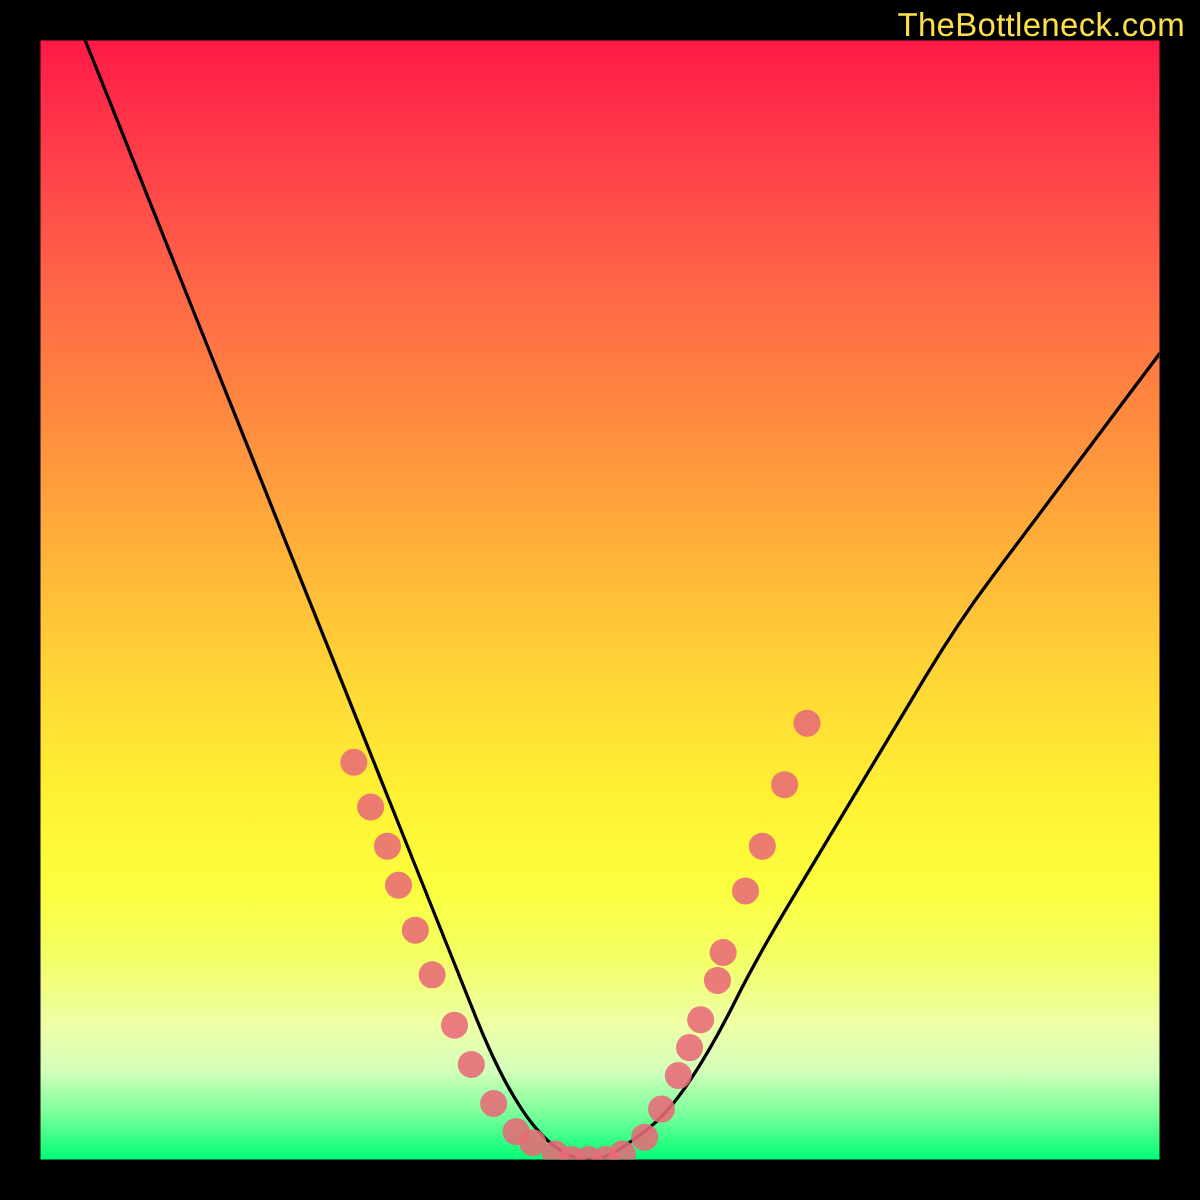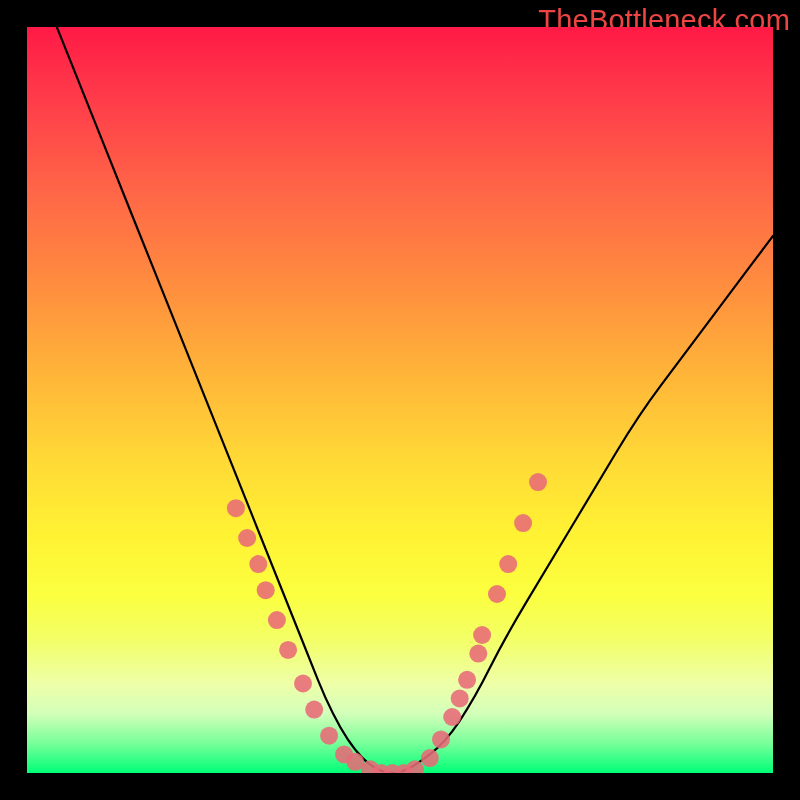--- a/index.html
+++ b/index.html
@@ -30,22 +30,22 @@
       #eeffa8 88%,
       #d4ffba 92%,
       #78ff9a 96%,
       #00ff77 100%
     );
   }
   .watermark {
     position: absolute;
     top: 4px;
     right: 10px;
-    color: #ef4444;
-    font-size: 29px;
+    color: #fde047;
+    font-size: 22px;
     letter-spacing: 0.2px;
     font-weight: 500;
     user-select: none;
   }
   svg.curve {
     position: absolute;
     left: 0;
     top: 0;
     width: 746px;
     height: 746px;

